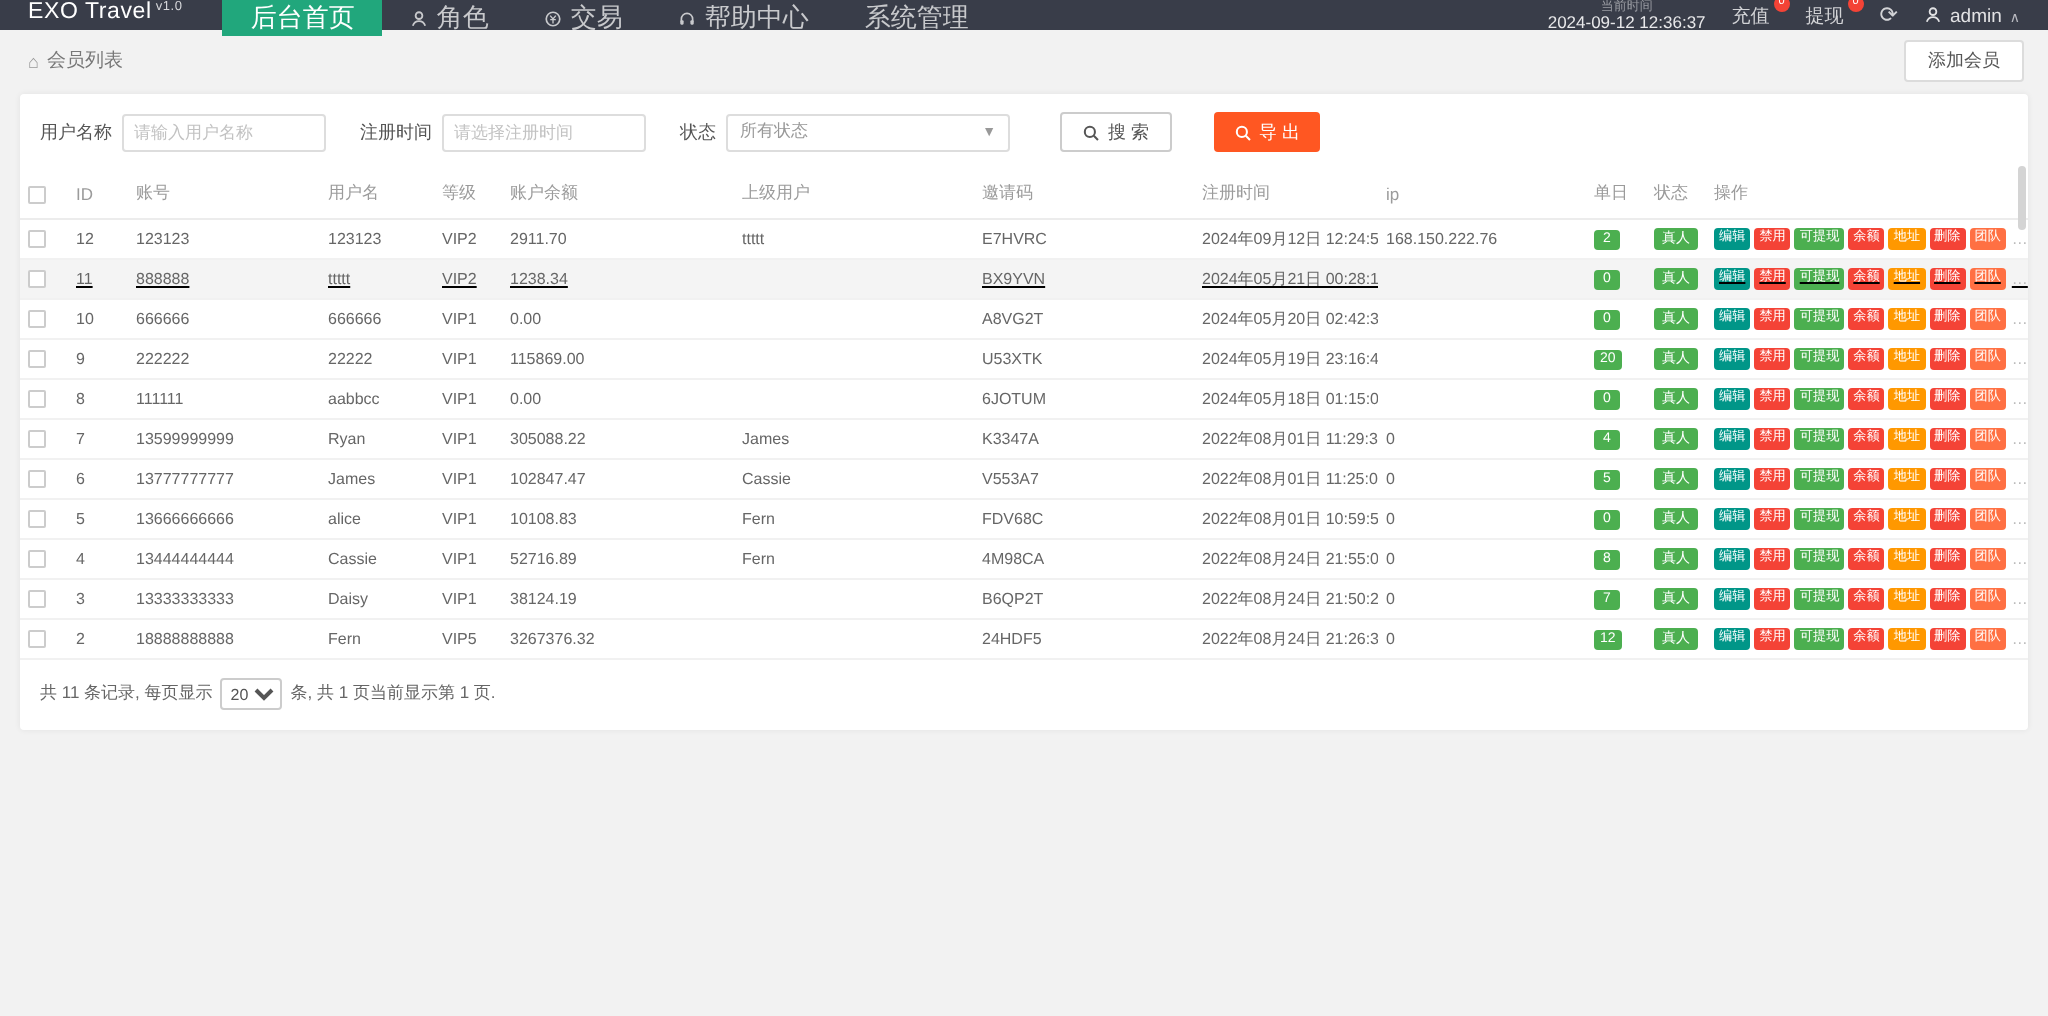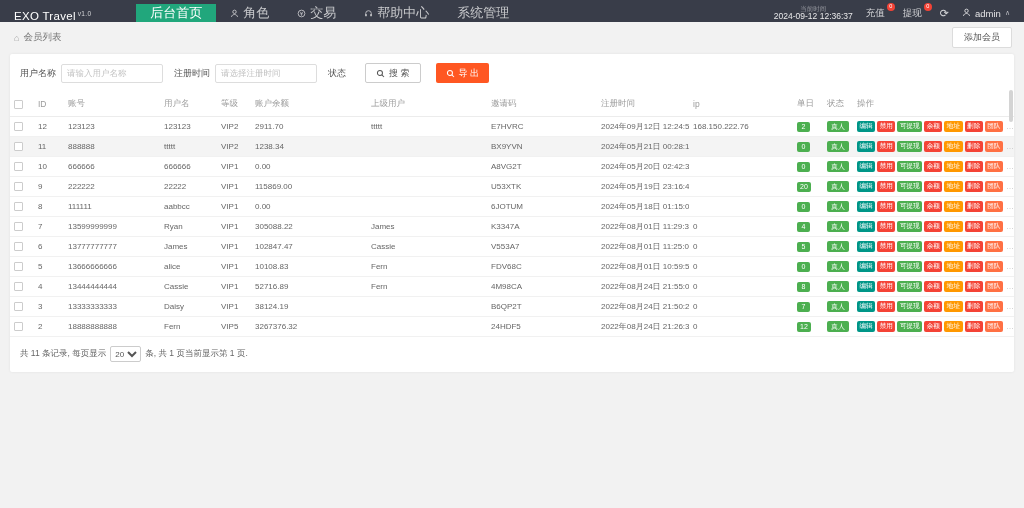--- a/index.html
+++ b/index.html
@@ -6,21 +6,21 @@
     --accent:#21a77c;
     --export:#ff5722;
     --status-green:#4caf50;
     --navbar-bg:#393d49;
   }
   *{margin:0;padding:0;box-sizing:border-box;}
   html,body{width:1024px;height:508px;overflow:hidden;}
   body{background:#f2f2f2;font-family:"Liberation Sans","DejaVu Sans",sans-serif;}
 
   
-  .navbar{display:flex;align-items:flex-end;height:22px;background:var(--navbar-bg);color:#c8c9cc;gap:25px;}
+  .navbar{display:flex;align-items:flex-start;height:15px;background:var(--navbar-bg);color:#c8c9cc;}
   .brand{display:flex;align-items:center;padding:0 20px 0 14px;color:#fff;font-size:11.5px;letter-spacing:.3px;white-space:nowrap;}
   .brand sup{font-size:6.5px;margin-left:2px;position:relative;top:-3px;color:#d6d7da;}
   .menu{display:flex;align-items:stretch;}
   .menu-item{display:flex;align-items:center;gap:4px;padding:0 14px;font-size:13px;cursor:pointer;white-space:nowrap;}
   .menu-item.active{background:var(--accent);color:#fff;}
   .menu-item .nav-ico{display:flex;align-items:center;}
   .nav-right{margin-left:auto;display:flex;align-items:center;gap:13px;padding-right:14px;}
   .time-block{text-align:center;line-height:1.15;}
   .time-label{font-size:6.5px;color:#9a9ca3;}
   .time-value{font-size:8.5px;color:#e8e8ea;}
@@ -35,36 +35,36 @@
   .breadcrumb{font-size:9.5px;color:#777;display:flex;align-items:center;gap:4px;}
   .crumb-ico{color:#999;font-size:9px;}
   .add-member{background:#fff;border:1px solid #dcdcdc;border-radius:2px;font-size:9px;color:#555;padding:3px 11px;cursor:pointer;}
 
   
   .card{position:relative;margin:2px 10px 0 10px;background:#fff;border-radius:2px;box-shadow:0 0 3px rgba(0,0,0,.07);}
   .scrollbar-track{position:absolute;right:1px;top:36px;width:4px;height:245px;background:transparent;}
   .scrollbar-thumb{width:4px;height:32px;background:#d4d4d4;border-radius:2px;}
 
   
-  .filters{display:flex;align-items:center;padding:9px 8px 9px 10px;gap:11px;}
+  .filters{display:flex;align-items:center;padding:9px 8px 9px 10px;gap:17px;}
   .fgroup{display:flex;align-items:center;gap:5px;}
   .flabel{font-size:9px;color:#555;white-space:nowrap;}
   .finput{width:102px;height:19px;border:1px solid #ddd;border-radius:2px;padding:0 5px;font-size:8.5px;color:#333;outline:none;}
   .finput::placeholder{color:#c2c2c2;}
   .fselect{width:142px;height:19px;border:1px solid #ddd;border-radius:2px;font-size:8.5px;color:#999;display:flex;align-items:center;justify-content:space-between;padding:0 6px;cursor:pointer;background:#fff;}
   .caret{color:#999;font-size:7px;}
   .btn{display:flex;align-items:center;gap:4px;font-size:9px;padding:0 10px;height:20px;border-radius:2px;cursor:pointer;}
   .btn-search{border:1px solid #ccc;background:#fff;color:#555;margin-left:8px;}
   .btn-export{border:none;background:var(--export);color:#fff;margin-left:4px;}
 
   
   table{width:100%;border-collapse:collapse;table-layout:fixed;}
   th{font-size:8.5px;color:#9b9b9b;font-weight:normal;text-align:left;padding:6px 4px;border-bottom:1px solid #ececec;white-space:nowrap;margin-left:48px;}
   td{font-size:8px;color:#666;padding:4px 4px;border-bottom:1px solid #f1f1f1;white-space:nowrap;overflow:hidden;height:20px;}
-  tbody tr:nth-child(2){background:#f4f4f4;}
+  tbody tr:nth-child(2){background:#f4f4f4;text-decoration:underline;}
   .cb{display:inline-block;width:9px;height:9px;border:1px solid #ccc;border-radius:1px;background:#fff;vertical-align:middle;cursor:pointer;}
   .badge-daily{display:inline-block;min-width:13px;padding:1.5px 3px;background:var(--status-green);color:#fff;font-size:7px;text-align:center;border-radius:2px;line-height:1;}
   .btn-status{display:inline-block;padding:2px 4px;background:var(--status-green);color:#fff;font-size:7px;border-radius:2px;line-height:1;cursor:pointer;}
   .ops{display:flex;gap:2px;align-items:center;}
   .op-btn{padding:2px 2.5px;color:#fff;font-size:6.6px;border-radius:2px;white-space:nowrap;line-height:1;cursor:pointer;}
   .more{color:#bbb;font-size:8px;margin-left:1px;cursor:pointer;}
 
   
   .pagination{display:flex;align-items:center;gap:4px;font-size:8.5px;color:#666;padding:9px 10px 10px 10px;}
   .page-select{font-size:8px;height:16px;border:1px solid #ccc;border-radius:2px;color:#555;background:#fff;}
@@ -154,20 +154,24 @@
     <div class="fgroup">
       <span class="flabel">用户名称</span>
       <input class="finput" placeholder="请输入用户名称" style="">
     </div>
     <div class="fgroup">
       <span class="flabel">注册时间</span>
       <input class="finput" placeholder="请选择注册时间" style="">
     </div>
     <div class="fgroup">
       <span class="flabel">状态</span>
+      <div class="fselect">
+        <span>所有状态</span>
+        <span class="caret">▼</span>
+      </div>
     </div>
     <button class="btn btn-search">
       <span style="display:flex;">
         <svg width="9" height="9" viewBox="0 0 16 16">
             <circle cx="7" cy="7" r="4.5" fill="none" stroke="currentColor" stroke-width="1.8"></circle>
             <path d="M10.5 10.5L14.2 14.2" stroke="currentColor" stroke-width="1.8"></path>
           </svg>
       </span>
       <span>搜 索</span>
     </button>

